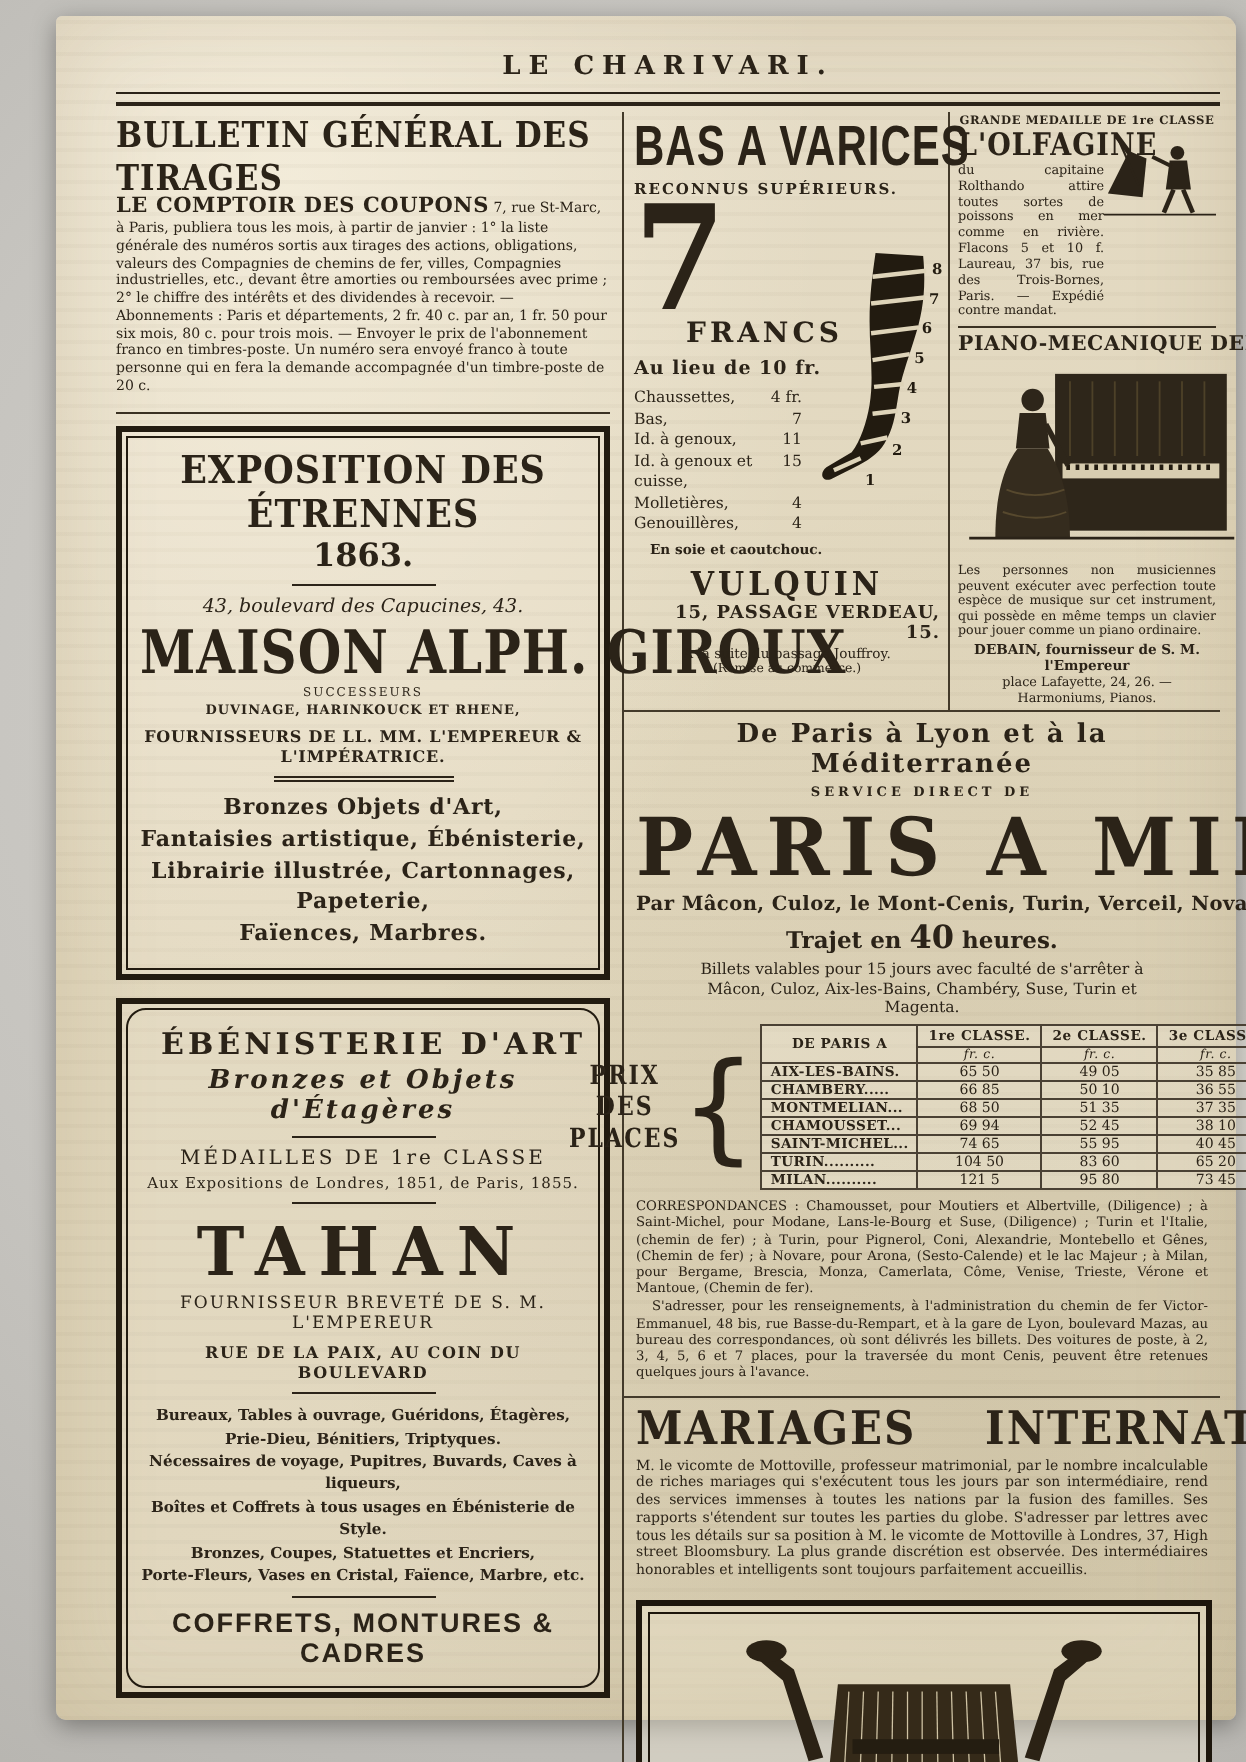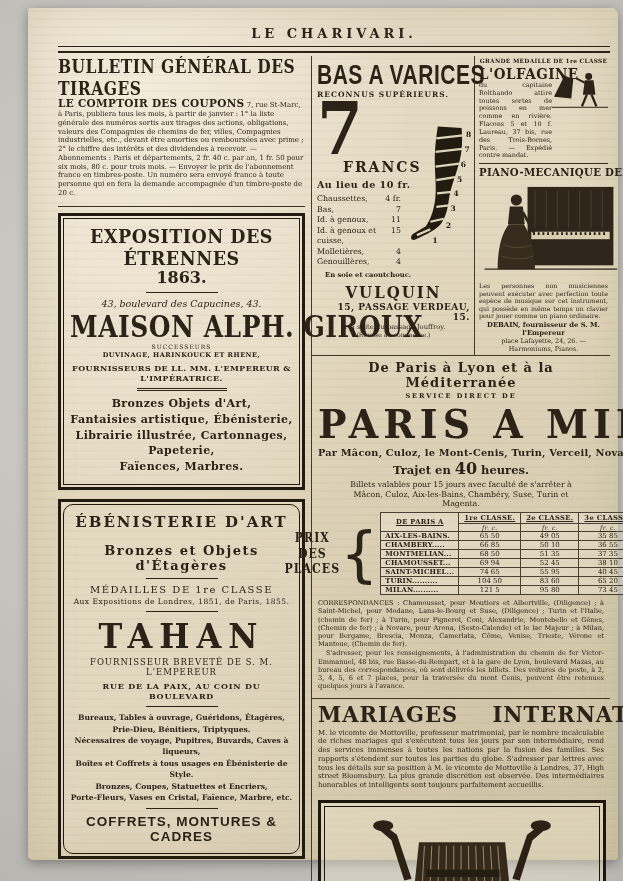--- a/index.html
+++ b/index.html
@@ -47,22 +47,22 @@
   .gx-title{font-size:17.5px;font-weight:bold;letter-spacing:.5px;transform:scaleY(1.1);}
   .gx-year{font-size:16px;font-weight:bold;margin-top:1px;}
   .gx-addr{font-style:italic;font-size:9.5px;margin:4px 0 3px;}
   .gx-name{font-size:25px;font-weight:bold;letter-spacing:.5px;transform:scaleY(1.2);margin:3px 0 2px;white-space:nowrap;}
   .gx-succ{font-size:6px;letter-spacing:1px;}
   .gx-succ2{font-size:6.5px;font-weight:bold;letter-spacing:.5px;margin-top:1px;}
   .gx-supp{font-size:8px;font-weight:bold;letter-spacing:.4px;margin-top:4px;}
   .gx-line{font-size:11px;font-weight:bold;letter-spacing:.4px;line-height:1.45;}
   .gx-foot{font-size:19px;font-weight:bold;font-style:italic;letter-spacing:1.5px;margin-top:9px;}
 
-  .th-h1{font-size:15px;font-weight:bold;letter-spacing:2px;}
-  .th-h2{font-size:13px;font-weight:bold;letter-spacing:1.5px;margin-top:12px;}
+  .th-h1{font-size:15px;font-weight:bold;letter-spacing:2px;text-align:right;}
+  .th-h2{font-size:13px;font-weight:bold;letter-spacing:1.5px;margin-top:2px;font-style:italic;}
   .th-med{font-size:10px;letter-spacing:1.5px;margin-top:2px;}
   .th-exp{font-size:7.5px;letter-spacing:.5px;margin-top:2px;}
   .th-name{font-size:32px;font-weight:bold;letter-spacing:7px;margin:4px 0 2px;transform:scaleY(1.05);}
   .th-fou{font-size:8.5px;letter-spacing:1px;margin-top:2px;}
   .th-rue{font-size:8px;font-weight:bold;letter-spacing:.8px;margin-top:4px;}
   .th-item{font-size:7.6px;font-weight:bold;line-height:1.5;}
   .th-cof{font-size:13.5px;font-weight:bold;letter-spacing:1px;margin-top:3px;font-family:"Liberation Sans","DejaVu Sans",sans-serif;}
 
   
   .top-ads{display:flex;}
@@ -103,21 +103,21 @@
   .mi-title{font-size:38px;font-weight:bold;letter-spacing:5px;transform:scaleY(1.05);margin:1px 0;white-space:nowrap;}
   .mi-via{font-size:9.8px;font-weight:bold;letter-spacing:.2px;white-space:nowrap;}
   .mi-traj{font-size:11.5px;font-weight:bold;margin-top:1px;}
   .mi-traj .n{font-size:16px;}
   .mi-billets{font-size:7.8px;margin:2px auto 3px;width:88%;line-height:1.25;}
   .prix-row{display:flex;align-items:center;justify-content:center;}
   .prix-label{font-size:11px;font-weight:bold;letter-spacing:1px;width:92px;transform:scaleY(1.2);}
   .brace{font-size:60px;font-weight:400;line-height:.9;margin-right:2px;font-family:"DejaVu Sans","Liberation Sans",sans-serif;color:#2b2318;}
   table.fare{border-collapse:collapse;font-size:7px;background:rgba(255,252,240,.25);}
   table.fare th,table.fare td{border:1px solid #4a4134;padding:0 4px;white-space:nowrap;}
-  table.fare th{font-size:6.8px;letter-spacing:.3px;padding:1px 5px;text-decoration:underline;}
+  table.fare th{font-size:6.8px;letter-spacing:.3px;padding:1px 5px;}
   table.fare th.sub{font-style:italic;font-weight:normal;font-size:6.2px;padding:0 5px;}
   table.fare td.dest{font-weight:bold;font-size:6.8px;letter-spacing:.2px;text-align:left;border-right:1px solid #4a4134;}
   table.fare td.num{text-align:center;font-size:7px;}
   .mi-corr{font-size:6.6px;line-height:1.25;margin-top:4px;}
   .mi-adr{font-size:6.6px;line-height:1.25;margin-top:1px;text-indent:8px;}
 
   
   .mar{border-top:1px solid #433a2a;padding:2px 6px 4px;margin-top:3px;}
   .mar-title{font-size:21px;font-weight:bold;letter-spacing:1px;word-spacing:26px;text-align:center;transform:scaleY(1.1);white-space:nowrap;}
   .mar-body{font-size:7px;line-height:1.25;margin-top:3px;}

